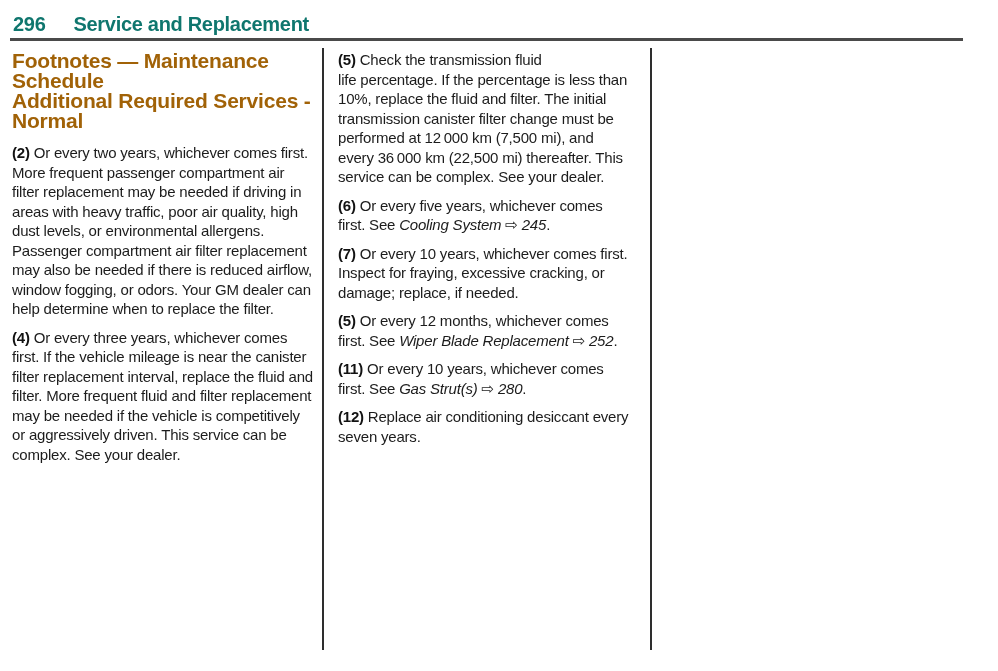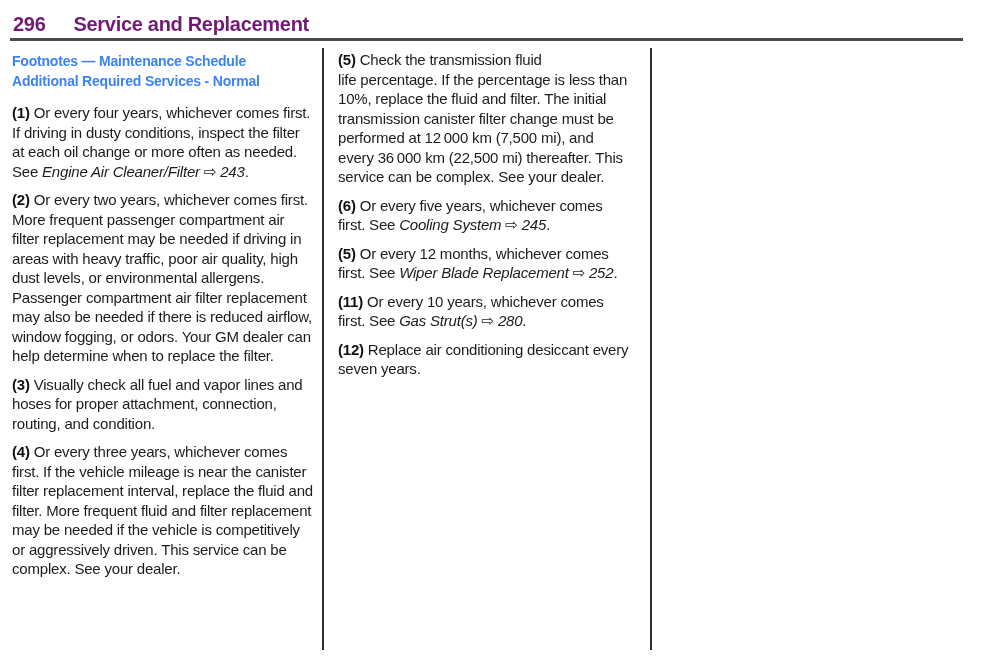--- a/index.html
+++ b/index.html
@@ -14,21 +14,21 @@
   .page { position: absolute; inset: 0; }
   .header {
     position: absolute;
     top: 13px; left: 13px;
     display: flex;
     column-gap: 28px;
     align-items: baseline;
     font-weight: 700;
     font-size: 20px;
     letter-spacing: -0.3px;
-    color: #701a75;
+    color: #0f766e;
   }
   .header-rule {
     position: absolute;
     top: 38px; left: 10px;
     width: 953px; height: 3px;
     background: #4a4a4a;
   }
   .columns {
     position: absolute;
     top: 48px; left: 0;
@@ -42,25 +42,25 @@
     padding: 3px 8px 0 12px;
   }
   .col2 {
     width: 328px;
     border-right: 2px solid #2e2e2e;
     padding: 2px 20px 0 14px;
   }
   .col3 { flex: 1; }
   .col-heading {
     font-weight: 700;
-    font-size: 14px;
+    font-size: 21px;
     line-height: 20px;
     letter-spacing: -0.2px;
     margin-bottom: 12px;
-    color: #3b82f6;
+    color: #a16207;
   }
   .footnote {
     font-size: 15px;
     line-height: 19.5px;
     letter-spacing: -0.2px;
     margin-bottom: 9px;
     white-space: pre-wrap;
     color: #1c1c1c;
   }
   .footnote strong { font-weight: 700; color: #121212; }
@@ -79,32 +79,31 @@
   <div class="header-rule"></div>
 
   <div class="columns">
 
     <div class="col col1">
       <div class="col-heading">
         <div>Footnotes — Maintenance Schedule</div>
         <div>Additional Required Services - Normal</div>
       </div>
       <div>
-          <p class="footnote"><strong>(1) </strong><span>Or every four years, whichever comes first. If driving in dusty conditions, inspect the filter at each oil change or more often as needed. See </span><span class="ital">Engine Air Cleaner/Filter ⇨ 243</span><span>.</span></p>
           <p class="footnote"><strong>(2) </strong><span>Or every two years, whichever comes first. More frequent passenger compartment air filter replacement may be needed if driving in areas with heavy traffic, poor air quality, high dust levels, or environmental allergens. Passenger compartment air filter replacement may also be needed if there is reduced airflow, window fogging, or odors. Your GM dealer can help determine when to replace the filter.</span></p>
-          <p class="footnote"><strong>(3) </strong><span>Visually check all fuel and vapor lines and hoses for proper attachment, connection, routing, and condition.</span></p>
           <p class="footnote"><strong>(4) </strong><span>Or every three years, whichever comes first. If the vehicle mileage is near the canister filter replacement interval, replace the fluid and filter. More frequent fluid and filter replacement may be needed if the vehicle is competitively or aggressively driven. This service can be complex. See your dealer.</span></p>
         </div>
     </div>
 
     <div class="col col2">
       <div>
           <p class="footnote"><strong>(5) </strong><span>Check the transmission fluid
 life percentage. If the percentage is less than 10%, replace the fluid and filter. The initial transmission canister filter change must be performed at 12 000 km (7,500 mi), and every 36 000 km (22,500 mi) thereafter. This service can be complex. See your dealer.</span></p>
           <p class="footnote"><strong>(6) </strong><span>Or every five years, whichever comes first. See </span><span class="ital">Cooling System ⇨ 245</span><span>.</span></p>
+          <p class="footnote"><strong>(7) </strong><span>Or every 10 years, whichever comes first. Inspect for fraying, excessive cracking, or damage; replace, if needed.</span></p>
           <p class="footnote"><strong>(5) </strong><span>Or every 12 months, whichever comes first. See </span><span class="ital">Wiper Blade Replacement ⇨ 252</span><span>.</span></p>
           <p class="footnote"><strong>(11) </strong><span>Or every 10 years, whichever comes first. See </span><span class="ital">Gas Strut(s) ⇨ 280</span><span>.</span></p>
           <p class="footnote"><strong>(12) </strong><span>Replace air conditioning desiccant every seven years.</span></p>
         </div>
     </div>
 
     <div class="col col3"></div>
 
   </div>
 

